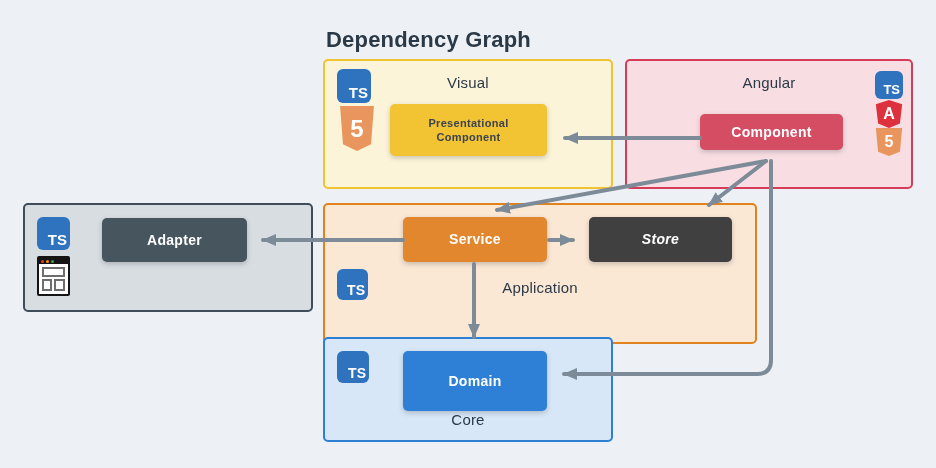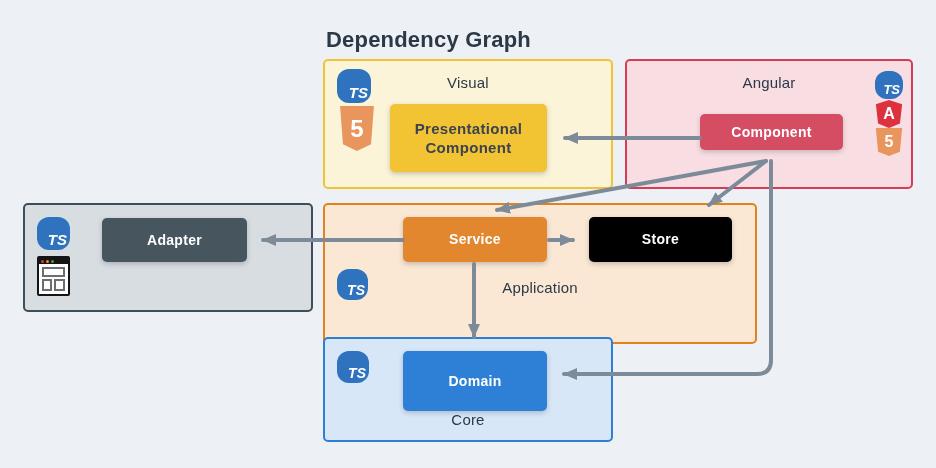--- a/index.html
+++ b/index.html
@@ -9,29 +9,29 @@
   .group{position:absolute;border:2px solid;border-radius:5px;box-sizing:border-box;}
   .g-visual{left:323px;top:59px;width:290px;height:130px;background:#FCF4D8;border-color:#F1C232;}
   .g-angular{left:625px;top:59px;width:288px;height:130px;background:#F8DEE3;border-color:#D63C58;}
   .g-infrastructure{left:23px;top:203px;width:290px;height:109px;background:#D8DDE2;border-color:#3E4D59;}
   .g-application{left:323px;top:203px;width:434px;height:141px;background:#FAE7D4;border-color:#E2821D;}
   .g-core{left:323px;top:337px;width:290px;height:105px;background:#D7E7F8;border-color:#2D7FD4;}
 
   .g-label{position:absolute;left:0;right:0;text-align:center;font-size:15px;font-weight:400;color:#2B3947;letter-spacing:.2px;}
 
   .node{position:absolute;box-sizing:border-box;border-radius:5px;display:flex;align-items:center;justify-content:center;text-align:center;color:#fff;font-size:14px;font-weight:700;letter-spacing:.3px;line-height:1.3;box-shadow:0 2px 5px rgba(50,50,60,.25);}
-  .n-presentational{left:65px;top:43px;width:157px;height:68px;background:#F2C433;color:#3B4350;font-size:15px;padding:0 16px;}
+  .n-presentational{left:65px;top:43px;width:157px;height:52px;background:#F2C433;color:#3B4350;font-size:11px;padding:0 16px;}
   .n-component{left:73px;top:53px;width:143px;height:36px;background:#D44D63;}
   .n-adapter{left:77px;top:13px;width:145px;height:44px;background:#47555F;}
   .n-service{left:78px;top:12px;width:144px;height:45px;background:#E2872D;}
-  .n-store{left:264px;top:12px;width:143px;height:45px;background:#000000;}
+  .n-store{left:264px;top:12px;width:143px;height:45px;background:#404040;font-style:italic;}
   .n-domain{left:78px;top:12px;width:144px;height:60px;background:#2D80D5;}
 
   .icon{position:absolute;box-sizing:border-box;}
-  .icon-ts{background:#2F72BE;border-radius:12px;color:#fff;display:flex;align-items:flex-end;justify-content:flex-end;padding:0 3px 2px 0;font-weight:700;font-style:italic;}
+  .icon-ts{background:#2F72BE;border-radius:6px;color:#fff;display:flex;align-items:flex-end;justify-content:flex-end;padding:0 3px 2px 0;font-weight:700;}
   .icon-html5{background:#E8965D;clip-path:polygon(3% 0,97% 0,89% 85%,50% 100%,11% 85%);color:#fff;display:flex;align-items:center;justify-content:center;font-weight:700;}
   .icon-angular{background:#DD323E;clip-path:polygon(50% 0,97% 15%,89% 84%,50% 100%,11% 84%,3% 15%);color:#fff;display:flex;align-items:center;justify-content:center;font-weight:700;}
   .icon-rx{border-radius:50%;background:conic-gradient(from 220deg,#7B1FA2,#C2185B,#E91E8C,#F06292,#8E24AA,#7B1FA2);position:relative;overflow:hidden;}
   .icon-rx::before{content:"";position:absolute;width:58%;height:58%;left:10%;top:16%;background:#fff;border-radius:50%;}
   .icon-rx::after{content:"";position:absolute;width:30%;height:30%;right:10%;top:8%;background:#C2185B;border-radius:50%;}
 
   .icon-browser{background:#fff;border:2px solid #141414;border-radius:2px;display:flex;flex-direction:column;}
   .bi-bar{height:6px;background:#141414;display:flex;align-items:center;gap:2px;padding:0 2px;flex:0 0 auto;}
   .bi-dot{width:3px;height:3px;border-radius:50%;display:block;}
   .d-red{background:#E53935;}.d-orange{background:#FB8C00;}.d-green{background:#43A047;}

